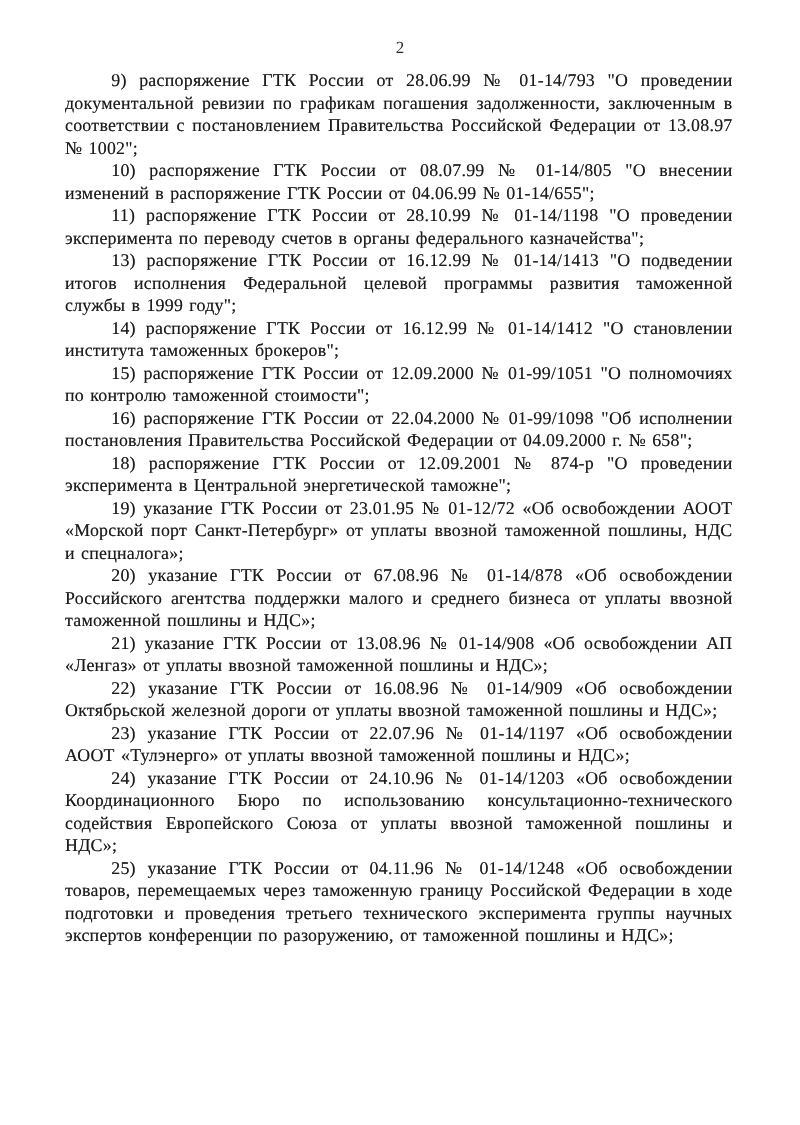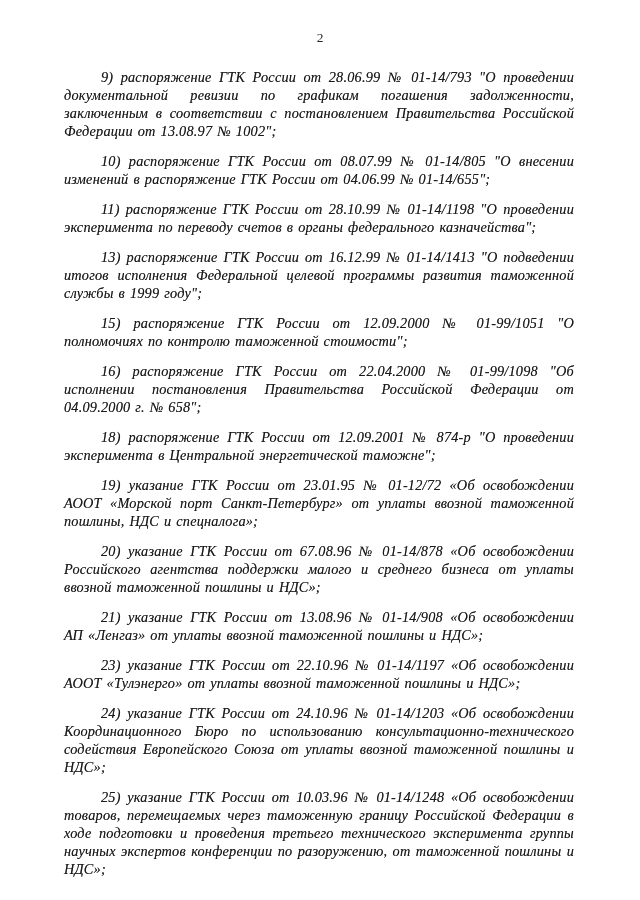--- a/index.html
+++ b/index.html
@@ -27,46 +27,47 @@
     font-size: 13.5px;
     color: #2a2a2a;
   }
   .content {
     position: absolute;
     left: 52px;
     top: 56px;
     width: 534px;
   }
   p.para {
-    margin: 12px;
+    margin: 0;
     padding: 0;
     text-align: justify;
     text-indent: 37px;
     font-size: 14.3px;
     line-height: 18px;
     letter-spacing: 0.2px;
     word-spacing: 1.2px;
     color: #1b1b1b;
     text-shadow: 0 0 0.3px rgba(0,0,0,0.55);
-    font-style: italic;
   }
 </style>
 </head>
 <body>
 
 <div class="page">
   <div class="page-number">2</div>
   <div class="content" id="doc-body">
       <p class="para">9) распоряжение ГТК России от 28.06.99 № 01-14/793 "О проведении документальной ревизии по графикам погашения задолженности, заключенным в соответствии с постановлением Правительства Российской Федерации от 13.08.97 № 1002";</p>
       <p class="para">10) распоряжение ГТК России от 08.07.99 № 01-14/805 "О внесении изменений в распоряжение ГТК России от 04.06.99 № 01-14/655";</p>
       <p class="para">11) распоряжение ГТК России от 28.10.99 № 01-14/1198 "О проведении эксперимента по переводу счетов в органы федерального казначейства";</p>
       <p class="para">13) распоряжение ГТК России от 16.12.99 № 01-14/1413 "О подведении итогов исполнения Федеральной целевой программы развития таможенной службы в 1999 году";</p>
+      <p class="para">14) распоряжение ГТК России от 16.12.99 № 01-14/1412 "О становлении института таможенных брокеров";</p>
       <p class="para">15) распоряжение ГТК России от 12.09.2000 № 01-99/1051 "О полномочиях по контролю таможенной стоимости";</p>
       <p class="para">16) распоряжение ГТК России от 22.04.2000 № 01-99/1098 "Об исполнении постановления Правительства Российской Федерации от 04.09.2000 г. № 658";</p>
       <p class="para">18) распоряжение ГТК России от 12.09.2001 № 874-р "О проведении эксперимента в Центральной энергетической таможне";</p>
       <p class="para">19) указание ГТК России от 23.01.95 № 01-12/72 «Об освобождении АООТ «Морской порт Санкт-Петербург» от уплаты ввозной таможенной пошлины, НДС и спецналога»;</p>
       <p class="para">20) указание ГТК России от 67.08.96 № 01-14/878  «Об освобождении Российского агентства поддержки малого и среднего бизнеса от уплаты ввозной таможенной пошлины и НДС»;</p>
       <p class="para">21) указание ГТК России от 13.08.96 № 01-14/908 «Об освобождении АП «Ленгаз» от уплаты ввозной таможенной пошлины и НДС»;</p>
-      <p class="para">23) указание ГТК России от 22.10.96 № 01-14/1197 «Об освобождении АООТ «Тулэнерго» от уплаты ввозной таможенной пошлины и НДС»;</p>
+      <p class="para">22) указание ГТК России от 16.08.96 № 01-14/909 «Об освобождении Октябрьской железной дороги от уплаты ввозной таможенной пошлины и НДС»;</p>
+      <p class="para">23) указание ГТК России от 22.07.96 № 01-14/1197 «Об освобождении АООТ «Тулэнерго» от уплаты ввозной таможенной пошлины и НДС»;</p>
       <p class="para">24) указание ГТК России от 24.10.96 № 01-14/1203 «Об освобождении Координационного Бюро по использованию консультационно-технического содействия Европейского Союза от уплаты ввозной таможенной пошлины и НДС»;</p>
-      <p class="para">25) указание ГТК России от 10.03.96 № 01-14/1248 «Об освобождении товаров, перемещаемых через таможенную границу Российской Федерации в ходе подготовки и проведения третьего технического эксперимента группы научных экспертов конференции по разоружению, от таможенной пошлины и НДС»;</p>
+      <p class="para">25) указание ГТК России от 04.11.96 № 01-14/1248 «Об освобождении товаров, перемещаемых через таможенную границу Российской Федерации в ходе подготовки и проведения третьего технического эксперимента группы научных экспертов конференции по разоружению, от таможенной пошлины и НДС»;</p>
     </div>
 </div>
 
 </body></html>

